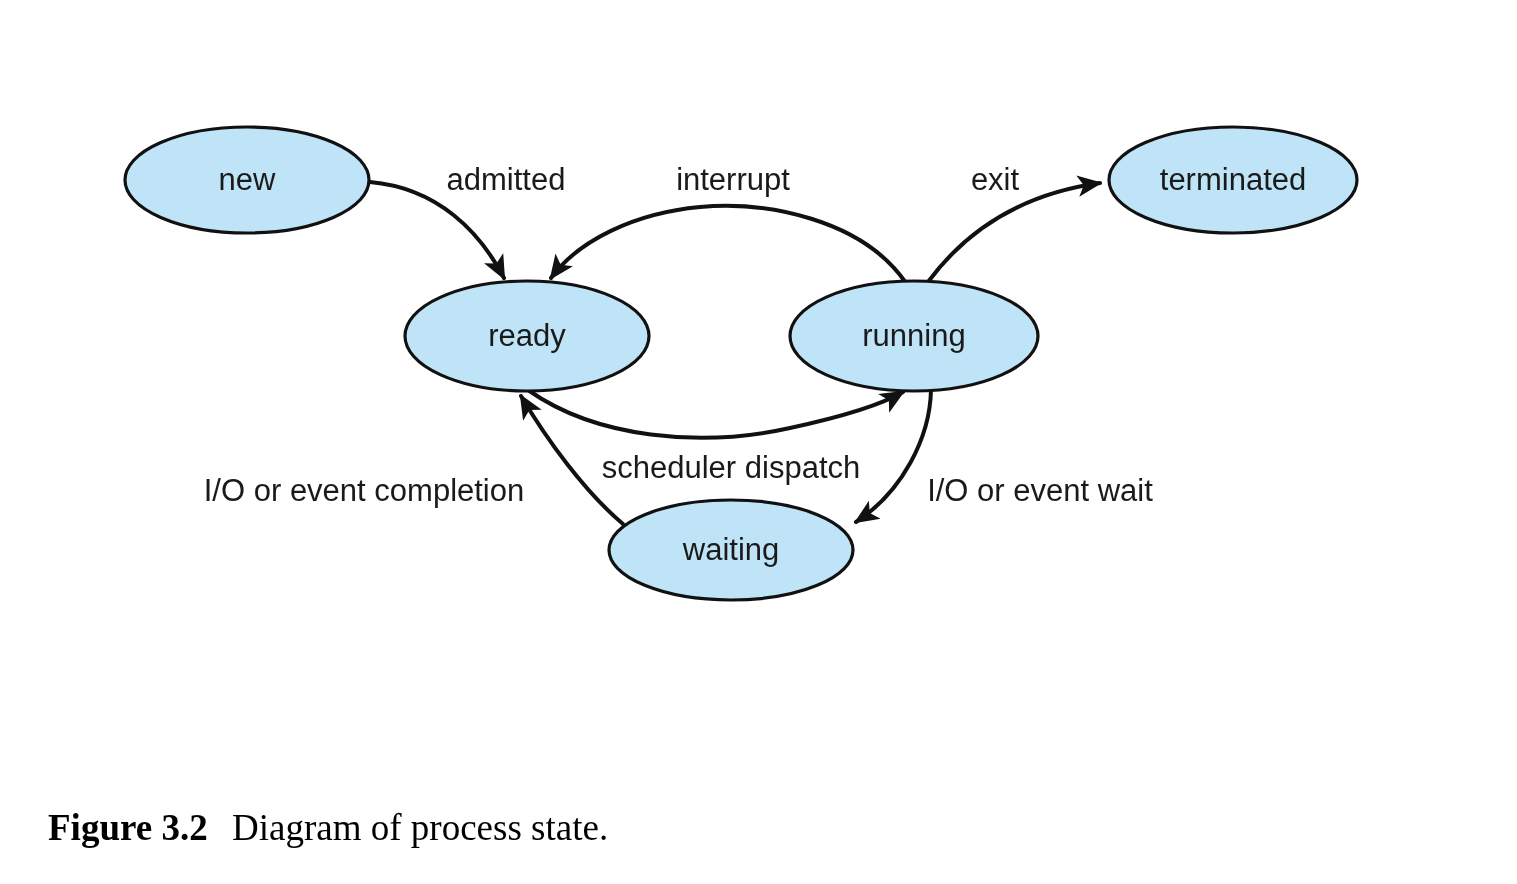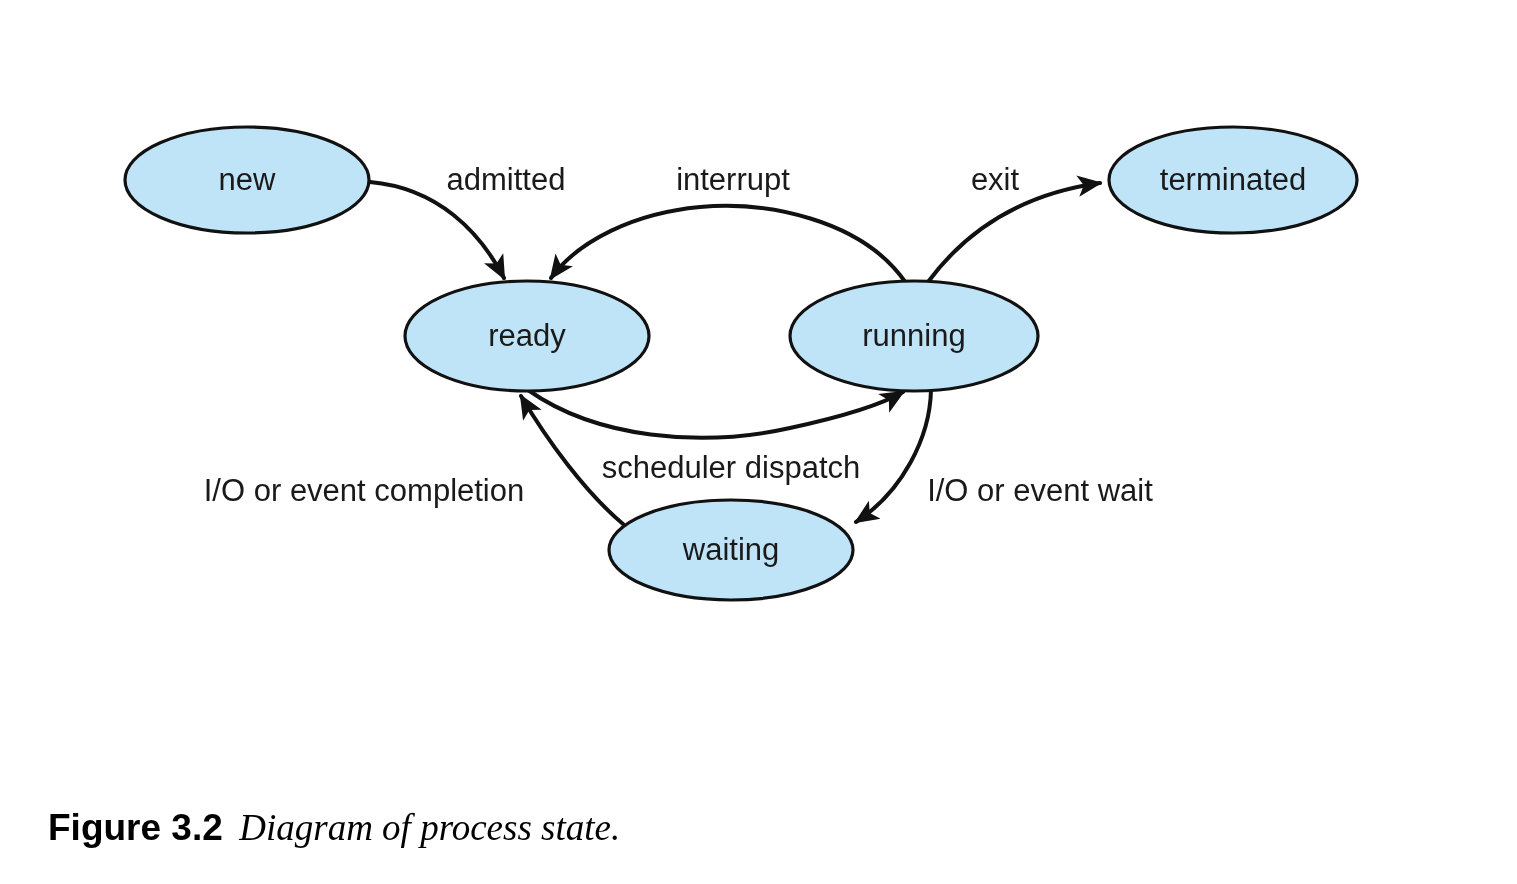--- a/index.html
+++ b/index.html
@@ -53,31 +53,30 @@
     text-anchor: middle;
     dominant-baseline: alphabetic;
   }
   .caption-wrap {
     position: absolute;
     left: 48px;
     top: 806px;
     white-space: nowrap;
   }
   .caption-label {
-    font-family: Liberation Sans, sans-serif;
+    font-family: Liberation Serif, serif;
     font-weight: bold;
     font-size: 37px;
     color: #000000;
   }
   .caption-text {
     font-family: "Liberation Serif", serif;
-    font-style: italic;
     font-size: 37px;
     color: #000000;
-    margin-left: 12px;
+    margin-left: 20px;
   }
 </style>
 </head>
 <body>
 
 <div id="figure-root">
 
   <svg id="process-state-diagram" viewBox="0 0 1517 884">
     <defs>
       <marker id="arrowhead" markerWidth="7" markerHeight="7" refX="5.6" refY="3.1" orient="auto" markerUnits="strokeWidth">

